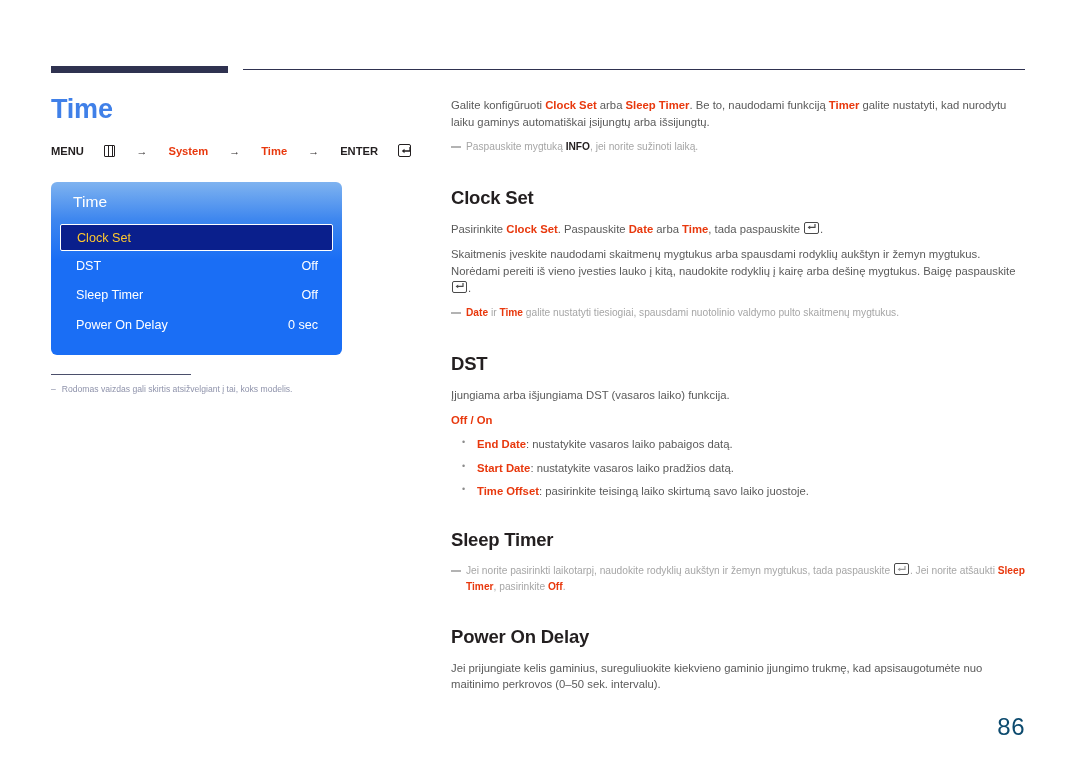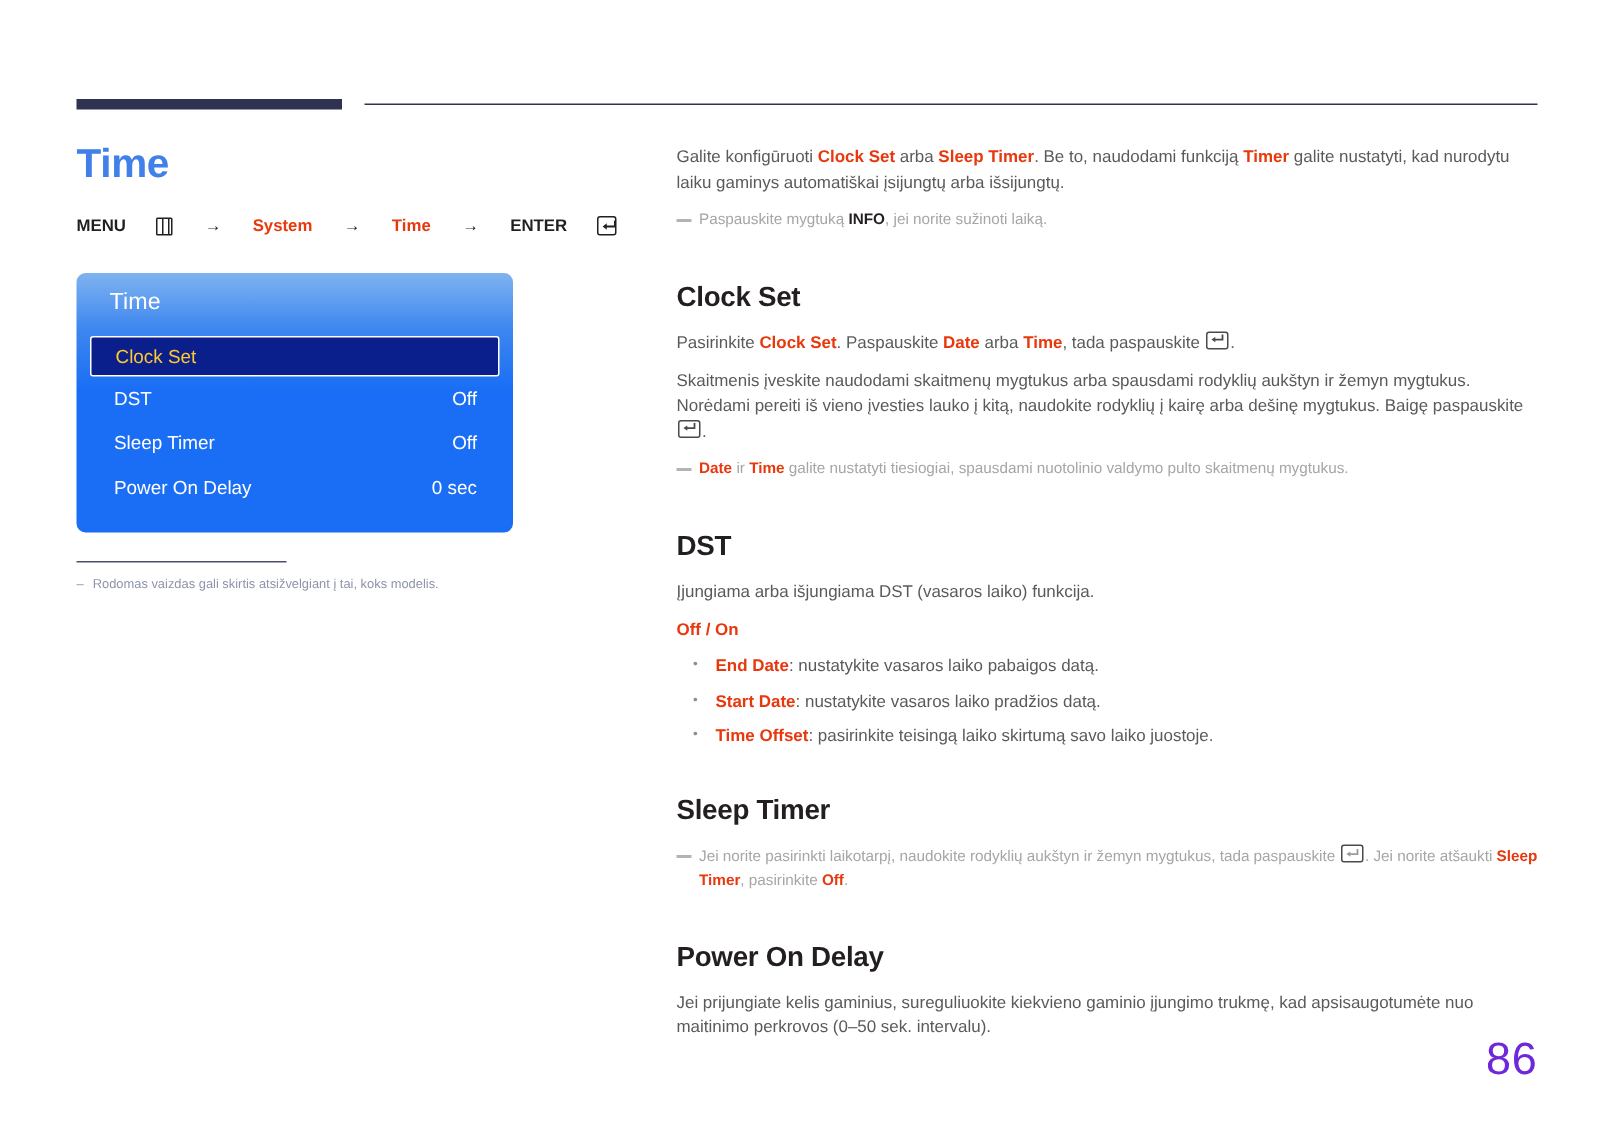--- a/index.html
+++ b/index.html
@@ -248,23 +248,23 @@
     position: relative;
     vertical-align: -1px;
     margin: 0 1px;
     overflow: hidden;
   }
   .inline-enter svg { position: absolute; left: 1.1px; top: 0.4px; }
 
   .page-num {
     position: absolute;
     right: 55px;
-    bottom: 39px;
-    font-size: 30px;
-    color: #6d28d9;
+    bottom: 22px;
+    font-size: 24px;
+    color: #0c4a6e;
     letter-spacing: 0.5px;
   }
 </style>
 </head>
 <body>
 
 <div class="header-rules">
   <div class="rule-thick"></div>
   <div class="rule-thin"></div>
 </div>

